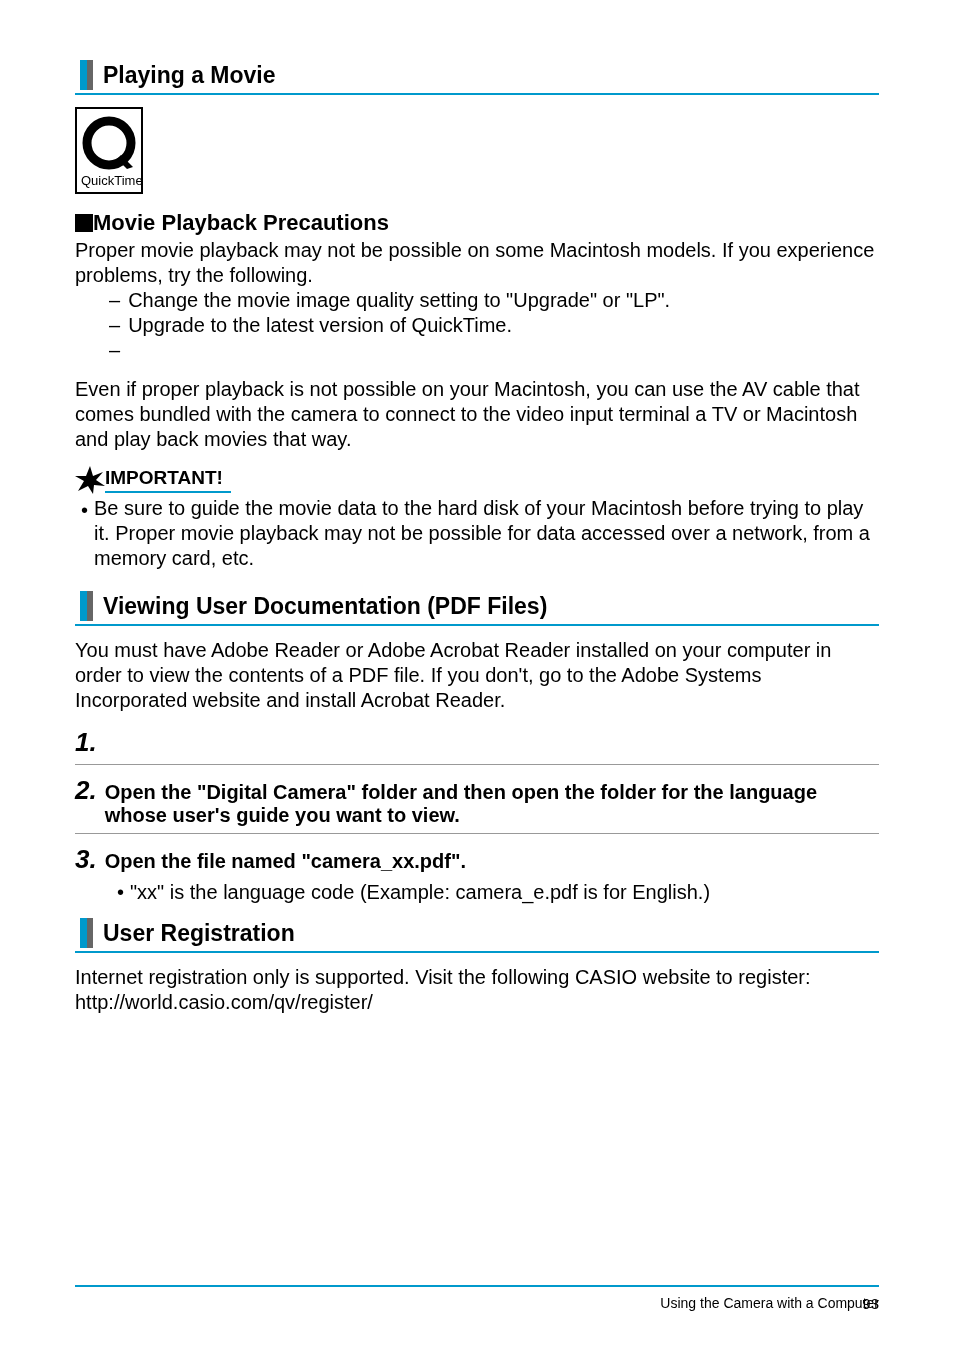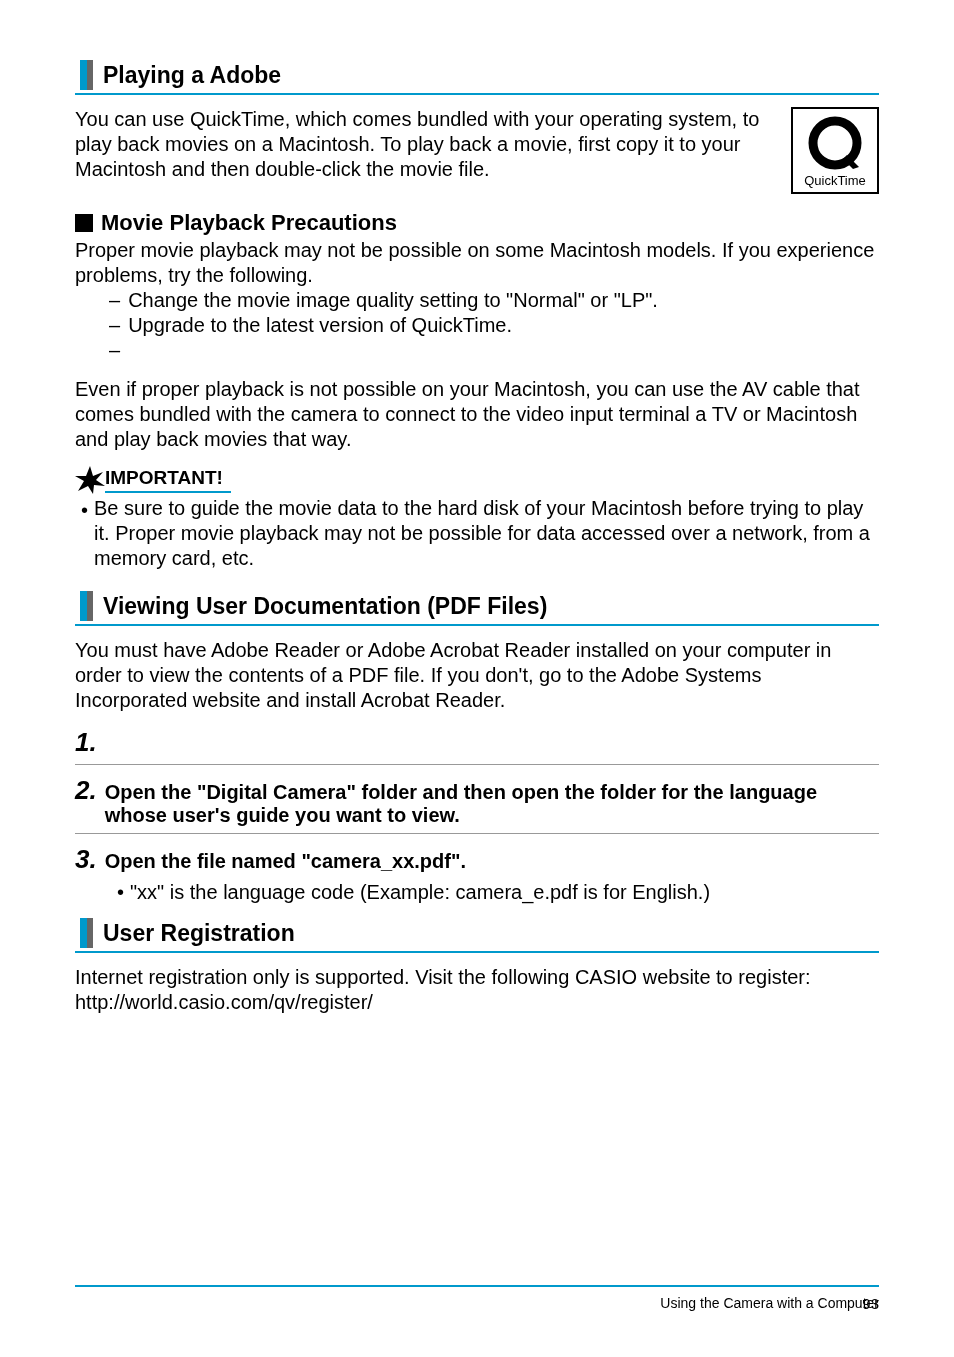--- a/index.html
+++ b/index.html
@@ -53,33 +53,32 @@
       align-items: flex-start;
       margin-bottom: 16px;
     }
     .intro-text {
       flex: 1;
     }
     .quicktime-icon {
       border: 2px solid #000;
       padding: 6px 4px 4px 4px;
       text-align: center;
-      width: 88px;
+      width: 68px;
     }
     .quicktime-icon svg {
       display: block;
       margin: 0 auto 2px auto;
     }
     .quicktime-label {
       font-size: 13px;
     }
     .subheader-line {
       display: flex;
       align-items: center;
-      gap: 8px;
       margin-bottom: 2px;
       margin-top: 4px;
     }
     .black-square {
       width: 18px;
       height: 18px;
       background: #000;
     }
     .subheader-text {
       font-size: 22px;
@@ -169,44 +168,43 @@
       font-size: 14px;
     }
     .mb14 { margin-bottom: 14px; }
   </style>
 </head>
 <body>
 
 <div class="section-header-wrapper">
   <div class="section-marker"></div>
   <div class="section-marker-overlap"></div>
-  <div class="section-title">Playing a Adobe</div>
+  <div class="section-title">Playing a Movie</div>
 </div>
 <div class="section-underline"></div>
 
 <div class="intro-with-icon">
-  <div class="intro-text body-text">You can use QuickTime, which comes bundled with your operating system, to play back movies on a Macintosh. To play back a movie, first copy it to your Macintosh and then double-click the movie file.</div>
   <div class="quicktime-icon">
     <svg width="56" height="56" viewBox="0 0 56 56">
       <circle cx="28" cy="28" r="22" fill="none" stroke="#000" stroke-width="9"></circle>
       <path d="M 40 40 L 52 52 L 46 54 L 36 44 Z" fill="#000"></path>
     </svg>
     <div class="quicktime-label">QuickTime</div>
   </div>
 </div>
 
 <div class="subheader-line">
   <div class="black-square"></div>
   <div class="subheader-text">Movie Playback Precautions</div>
 </div>
 <div class="body-text">Proper movie playback may not be possible on some Macintosh models. If you experience problems, try the following.</div>
 <div class="indented-list body-text">
   <div class="dash-item">
       <span>–</span>
-      <span>Change the movie image quality setting to "Normal" or "LP".</span>
+      <span>Change the movie image quality setting to "Upgrade" or "LP".</span>
     </div>
   <div class="dash-item">
       <span>–</span>
       <span>Upgrade to the latest version of QuickTime.</span>
     </div>
   <div class="dash-item">
       <span>–</span>
     </div>
 </div>
 <div class="body-text mb14">Even if proper playback is not possible on your Macintosh, you can use the AV cable that comes bundled with the camera to connect to the video input terminal a TV or Macintosh and play back movies that way.</div>

